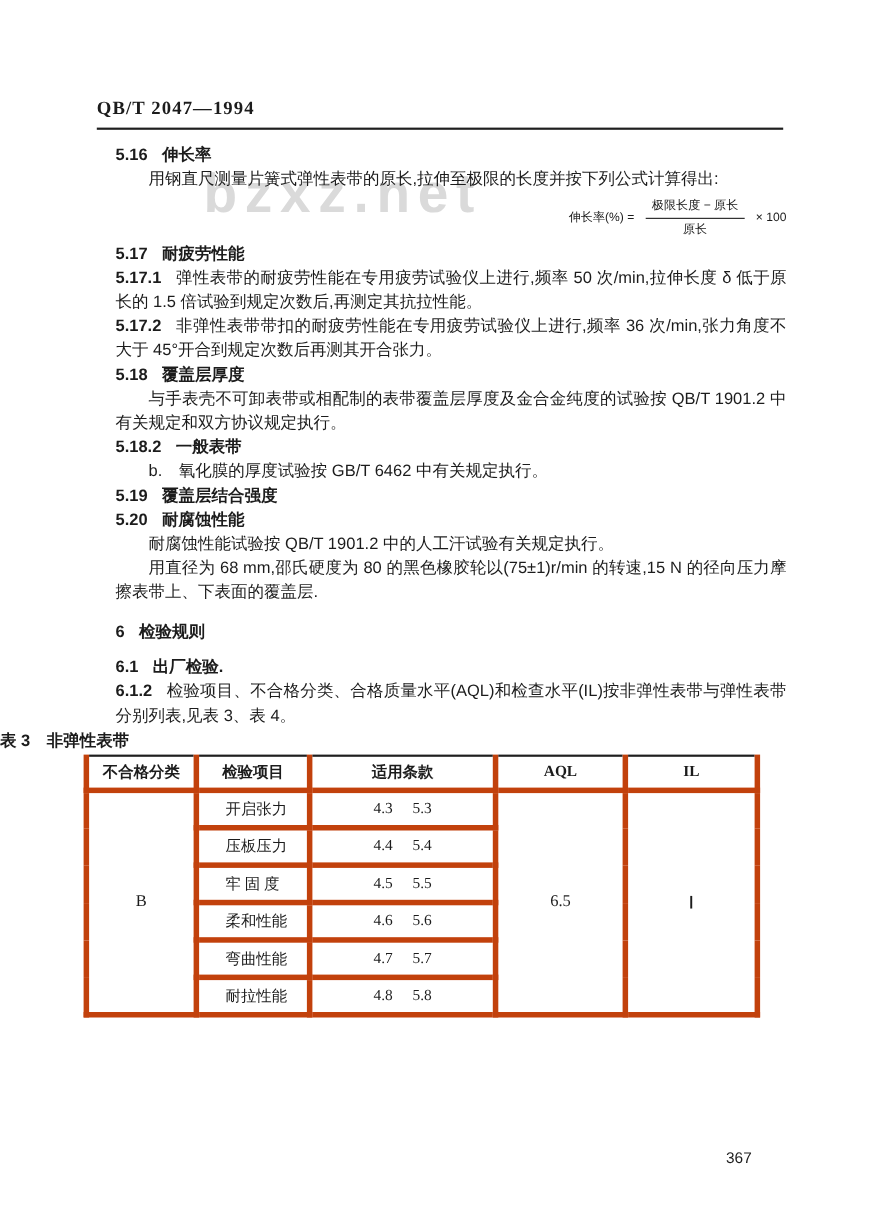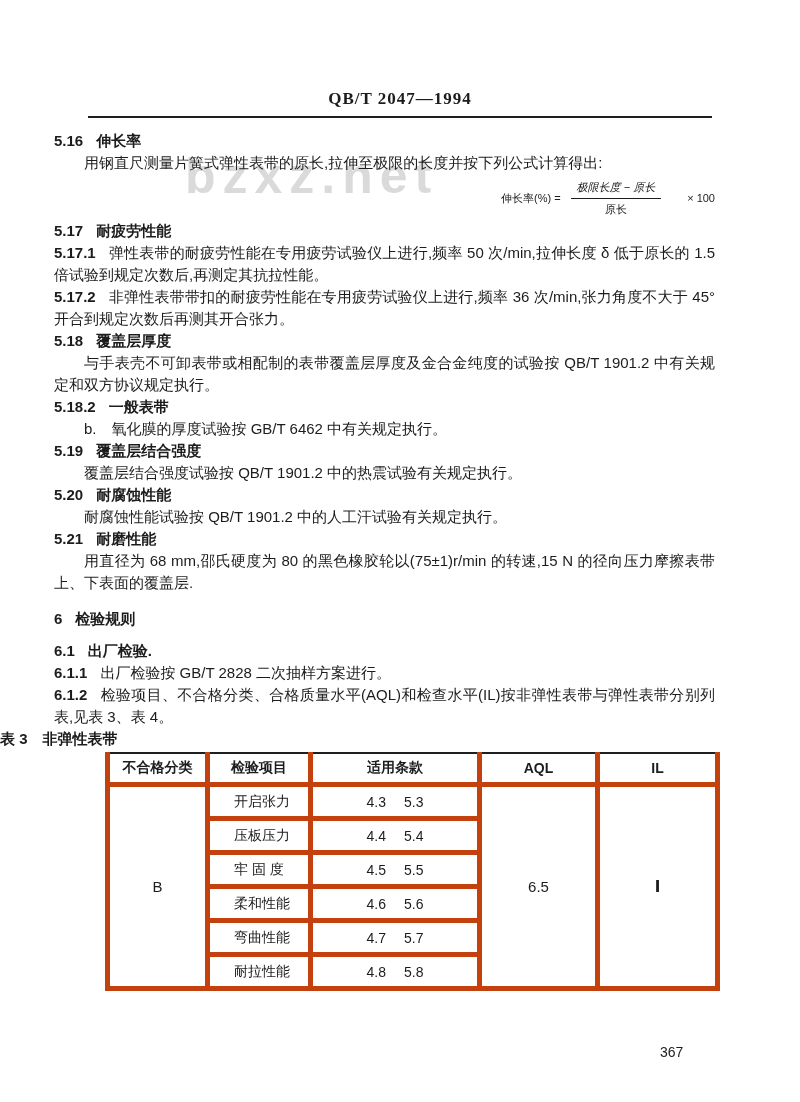--- a/index.html
+++ b/index.html
@@ -8,21 +8,20 @@
     width:800px;height:1102px;
     margin:0 auto;
     background:#ffffff;
     color:#1c1c1c;
     font-family:"Liberation Sans","DejaVu Sans",sans-serif;
     overflow:hidden;
   }
   
   .doc-header{
     margin:88px 88px 0 88px;
-    text-align:center;
     border-bottom:2px solid #1f1f1f;
     padding-bottom:6px;
   }
   .doc-number{
     font-weight:bold;
     font-size:17px;
     line-height:22px;
     letter-spacing:1px;
     font-family:"Liberation Serif","DejaVu Serif",serif;
   }
@@ -37,53 +36,53 @@
     letter-spacing:7px;
     color:#9f9f9f;
     opacity:.38;
     z-index:0;
     user-select:none;
     font-family:"Liberation Sans",sans-serif;
   }
   
   .content{
     position:relative;z-index:1;
-    padding:12px 85px 0 54px;
+    padding:12px 85px 0 105px;
     font-size:15px;
     line-height:22px;
   }
   .content p{margin:0;}
   .heading{font-weight:bold;}
   .heading .num,.clause .num{font-weight:bold;margin-right:13px;white-space:nowrap;}
   .para{text-indent:2em;text-align:justify;}
   .clause{text-align:justify;}
   .chapter{font-weight:bold;margin:14px 0 10px 0 !important;}
   
   .formula{
     display:flex;align-items:center;justify-content:flex-end;
     height:44px;margin:2px 0 0 0;
     font-size:11px;
   }
   .formula .lhs{margin-right:10px;}
   .frac{display:inline-flex;flex-direction:column;align-items:center;line-height:19px;}
-  .frac .frac-top{border-bottom:1.5px solid #1c1c1c;padding:0 6px 1px 6px;font-style:italic;}
+  .frac .frac-top{border-bottom:1.5px solid #1c1c1c;padding:0 6px 1px 6px;}
   .frac .frac-bot{padding-top:1px;}
-  .formula .rhs{margin-left:26px;}
+  .formula .rhs{margin-left:10px;}
   
   .table-title{
     text-align:left;font-weight:bold;font-size:15px;
     margin:2px 0 3px 0;
   }
   table.spec{
     border-collapse:collapse;
-    margin-left:105px;
+    margin-left:76px;
     table-layout:fixed;
     width:610px;
     font-size:14px;
-    position:relative;z-index:1;
+    position:relative;z-index:1;font-family:Liberation Serif, serif;
   }
   table.spec th,table.spec td{
     border:5px solid #c2410c;
     padding:0;
     text-align:center;
     height:29px;
   }
   table.spec thead th{height:28px;font-weight:bold;border-top:2px solid #1f1f1f;}
   table.spec td.item{text-align:left;padding-left:24px;}
   table.spec .pair{display:inline-flex;gap:18px;}
@@ -121,28 +120,25 @@
     <span class="rhs">× 100</span>
   </div>
 <p class="heading"><span class="num">5.17</span><span>耐疲劳性能</span></p>
       <p class="clause"><span class="num">5.17.1</span><span>弹性表带的耐疲劳性能在专用疲劳试验仪上进行,频率 50 次/min,拉伸长度 δ 低于原长的 1.5 倍试验到规定次数后,再测定其抗拉性能。</span></p>
       <p class="clause"><span class="num">5.17.2</span><span>非弹性表带带扣的耐疲劳性能在专用疲劳试验仪上进行,频率 36 次/min,张力角度不大于 45°开合到规定次数后再测其开合张力。</span></p>
       <p class="heading"><span class="num">5.18</span><span>覆盖层厚度</span></p>
       <p class="para"><span>与手表壳不可卸表带或相配制的表带覆盖层厚度及金合金纯度的试验按 QB/T 1901.2 中有关规定和双方协议规定执行。</span></p>
       <p class="heading"><span class="num">5.18.2</span><span>一般表带</span></p>
       <p class="para"><span>b.　氧化膜的厚度试验按 GB/T 6462 中有关规定执行。</span></p>
       <p class="heading"><span class="num">5.19</span><span>覆盖层结合强度</span></p>
-      <p class="para"><span>覆盖层结合强度试验按 QB/T 1901.2 中的热震试验有关规定执行。</span></p>
       <p class="heading"><span class="num">5.20</span><span>耐腐蚀性能</span></p>
       <p class="para"><span>耐腐蚀性能试验按 QB/T 1901.2 中的人工汗试验有关规定执行。</span></p>
-      <p class="heading"><span class="num">5.21</span><span>耐磨性能</span></p>
       <p class="para"><span>用直径为 68 mm,邵氏硬度为 80 的黑色橡胶轮以(75±1)r/min 的转速,15 N 的径向压力摩擦表带上、下表面的覆盖层.</span></p>
       <p class="heading chapter"><span class="num">6</span><span>检验规则</span></p>
       <p class="heading"><span class="num">6.1</span><span>出厂检验.</span></p>
-      <p class="clause"><span class="num">6.1.1</span><span>出厂检验按 GB/T 2828 二次抽样方案进行。</span></p>
       <p class="clause"><span class="num">6.1.2</span><span>检验项目、不合格分类、合格质量水平(AQL)和检查水平(IL)按非弹性表带与弹性表带分别列表,见表 3、表 4。</span></p>
     </div>
 
   <p class="table-title">表 3　非弹性表带</p>
 
   <table class="spec">
     <colgroup>
       <col class="col-defect">
         <col class="col-item">
         <col class="col-clause">

